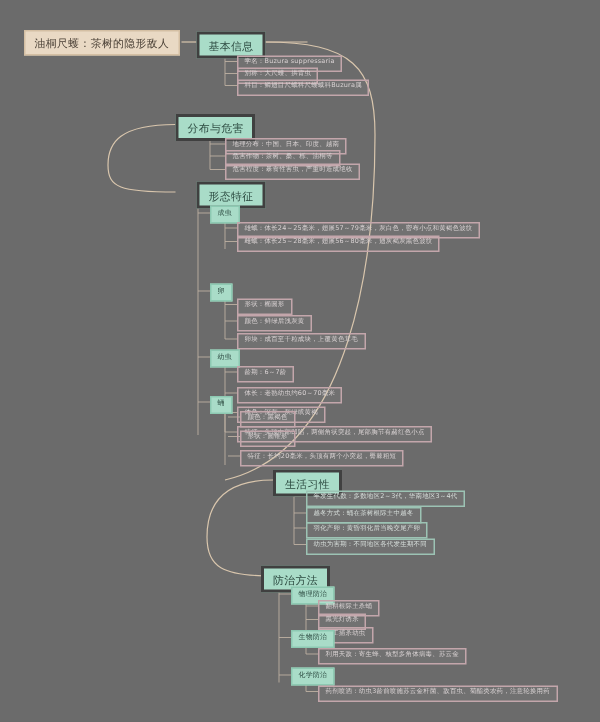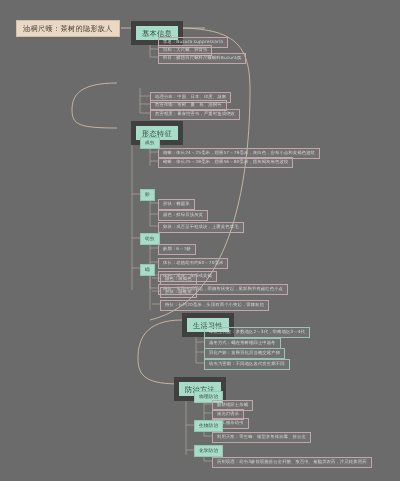--- a/index.html
+++ b/index.html
@@ -38,21 +38,21 @@
     background: #e9d9c4;
     border: 1px solid #d4bfa3;
     color: #4a4036;
     font-size: 7.2px;
     padding: 4px 6px;
     letter-spacing: .3px;
   }
   
   .n-l1 {
     background: #a9dcc8;
-    border: 5px solid #404040;
+    border: 2px solid #404040;
     color: #2c4a40;
     font-size: 7.2px;
     padding: 3.5px 6px;
     letter-spacing: .3px;
   }
   
   .n-l2 {
     background: #a9dcc8;
     border: 1px solid #8dc9b2;
     color: #2c4a40;
@@ -143,20 +143,23 @@
   <div class="node n-leaf" style="left:158px; top:37px;">
     <span>学名：Buzura suppressaria</span>
   </div>
   <div class="node n-leaf" style="left:158px; top:45px;">
     <span>别称：大尺蠖、拱背虫</span>
   </div>
   <div class="node n-leaf" style="left:158px; top:53px;">
     <span>科目：鳞翅目尺蛾科尺蠖蛾科Buzura属</span>
   </div>
 
+  <div class="node n-l1" style="left:117px; top:76px;">
+    <span>分布与危害</span>
+  </div>
   <div class="node n-leaf" style="left:150px; top:92px;">
     <span>地理分布：中国、日本、印度、越南</span>
   </div>
   <div class="node n-leaf" style="left:150px; top:100px;">
     <span>危害作物：茶树、桑、栎、油桐等</span>
   </div>
   <div class="node n-leaf" style="left:150px; top:109px;">
     <span>危害程度：暴食性害虫，严重时造成绝收</span>
   </div>
 

